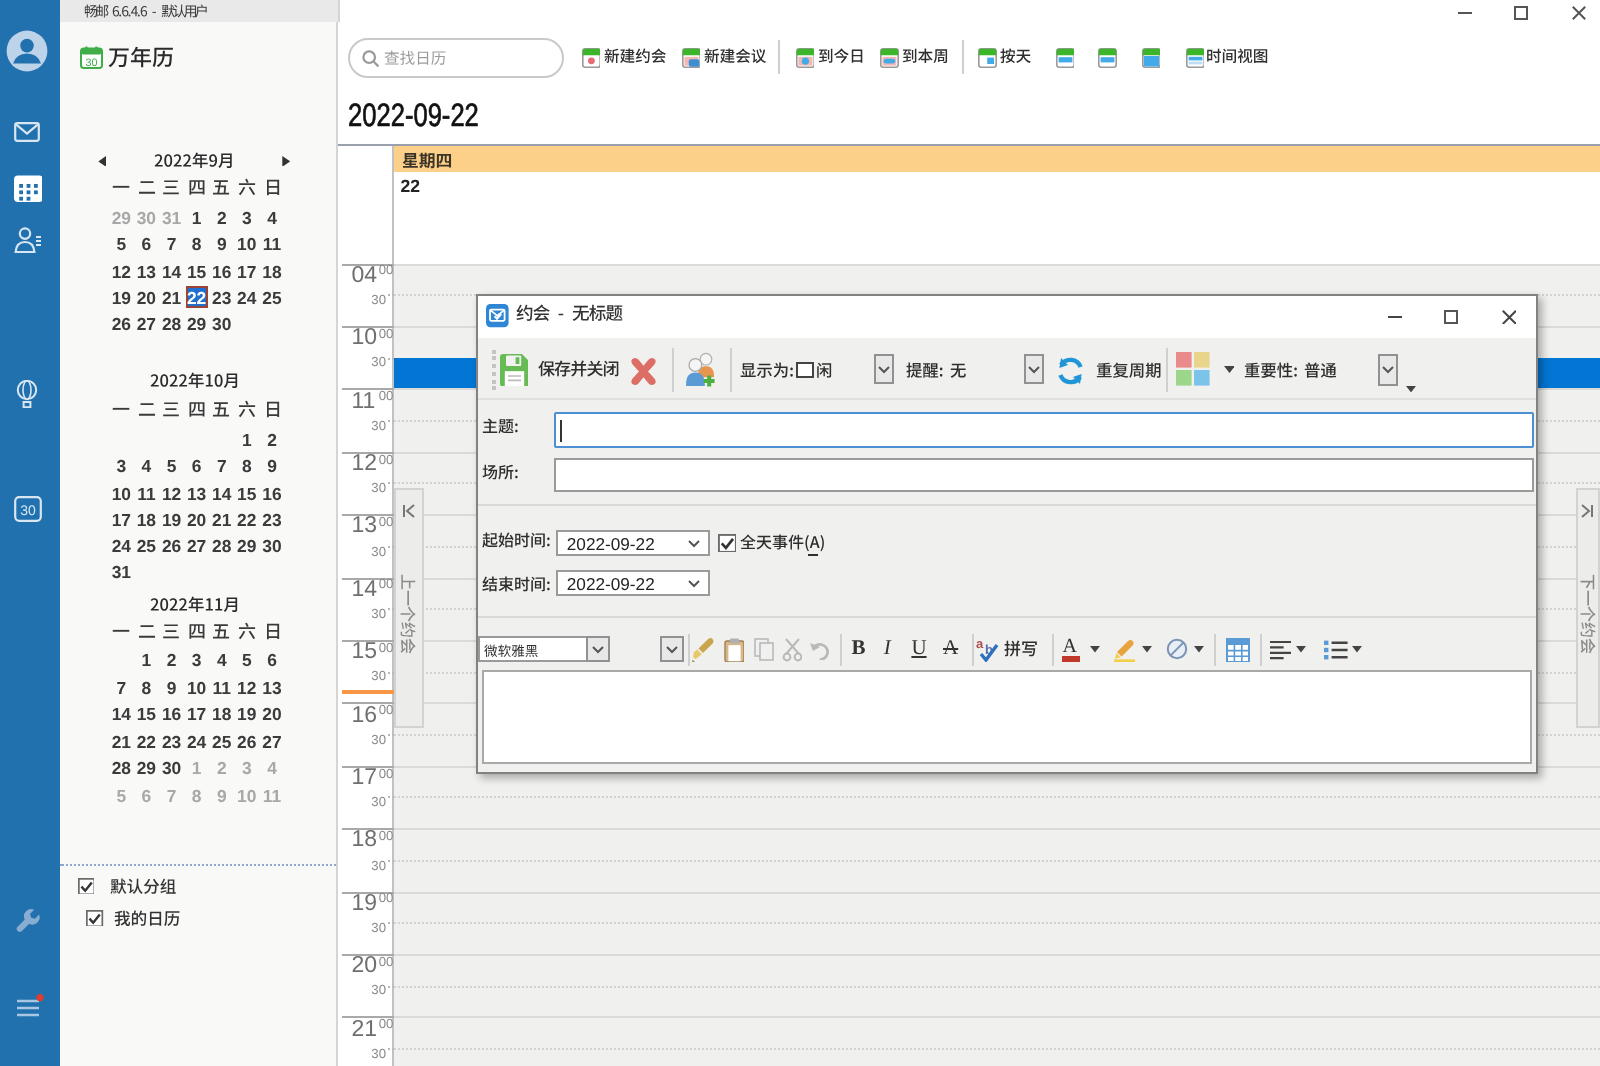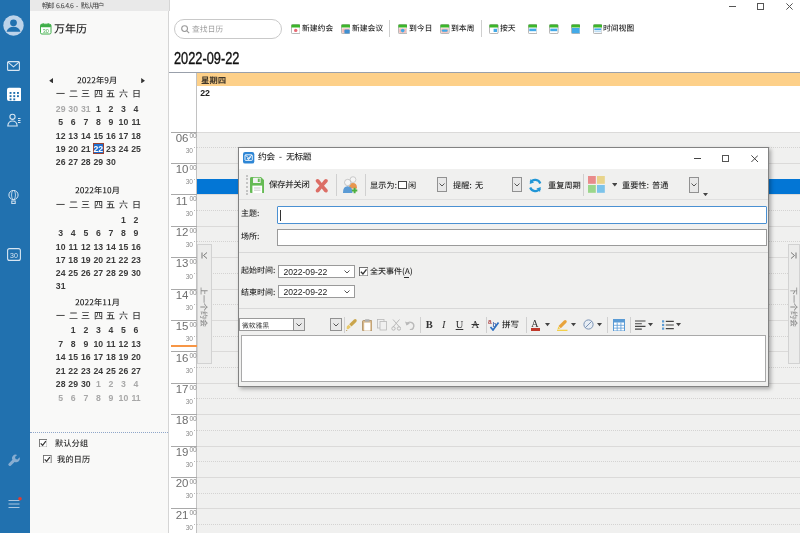--- a/index.html
+++ b/index.html
@@ -479,21 +479,21 @@
       <path transform="translate(1000,0)" d="M154 142C126 82 75 19 22 -21C49 -37 96 -71 118 -92C172 -43 231 35 268 109ZM822 696V579H678V696ZM303 97C342 50 391 -15 411 -55L493 -8L484 -24C510 -35 560 -71 579 -92C633 -2 658 123 670 243H822V44C822 29 816 24 802 24C787 24 738 23 696 26C711 -4 726 -57 730 -88C805 -89 856 -86 891 -67C926 -48 937 -16 937 43V805H565V437C565 306 560 137 502 11C476 51 431 106 394 147ZM822 473V350H676L678 437V473ZM353 838V732H228V838H120V732H42V627H120V254H30V149H525V254H463V627H532V732H463V838ZM228 627H353V568H228ZM228 477H353V413H228ZM228 321H353V254H228Z"></path>
       <path transform="translate(2000,0)" d="M77 766V-56H198V10H795V-48H922V766ZM198 126V263C223 240 253 198 264 172C421 257 443 406 447 650H545V386C545 283 565 235 660 235C678 235 728 235 747 235C763 235 781 235 795 238V126ZM198 270V650H330C327 448 318 338 198 270ZM657 650H795V339C779 336 758 335 744 335C729 335 692 335 678 335C659 335 657 349 657 382Z"></path>
     </g>
   </svg>
 <div style="position:absolute;left:200.2px;top:88.5px;font-family:'Liberation Sans',sans-serif;font-size:8.8px;font-weight:700;color:#222;line-height:1;white-space:nowrap;">22</div>
 <div style="position:absolute;left:197px;top:131.5px;width:603px;height:401.5px;background:#f0f0ef;"></div>
 <div style="position:absolute;left:170.5px;top:131.5px;width:26px;height:1px;background:#a9a9a9;"></div>
 <div style="position:absolute;left:197px;top:131.5px;width:603px;height:1px;background:#dbdad9;"></div>
 <div style="position:absolute;left:197px;top:147.2px;width:603px;height:0;border-top:1px dotted #d4d3d2;"></div>
 <div style="position:absolute;left:193.5px;top:147.2px;width:3px;height:0;border-top:1px dotted #b9b9b9;"></div>
-<div style="position:absolute;left:175.7px;top:132.8px;font-family:'Liberation Sans',sans-serif;font-size:11.5px;font-weight:400;color:#6f6f6f;line-height:1;white-space:nowrap;">06</div>
+<div style="position:absolute;left:175.7px;top:132.8px;font-family:'Liberation Sans',sans-serif;font-size:11.5px;font-weight:400;color:#6f6f6f;line-height:1;white-space:nowrap;">04</div>
 <div style="position:absolute;left:189.4px;top:133.4px;font-family:'Liberation Sans',sans-serif;font-size:6.6px;font-weight:400;color:#8a8a8a;line-height:1;white-space:nowrap;">00</div>
 <div style="position:absolute;left:181px;top:147.9px;font-family:'Liberation Sans',sans-serif;font-size:6.6px;font-weight:400;color:#8a8a8a;line-height:1;white-space:nowrap;width:12px;text-align:right;">30</div>
 <div style="position:absolute;left:170.5px;top:162.9px;width:26px;height:1px;background:#a9a9a9;"></div>
 <div style="position:absolute;left:197px;top:162.9px;width:603px;height:1px;background:#dbdad9;"></div>
 <div style="position:absolute;left:197px;top:178.6px;width:603px;height:0;border-top:1px dotted #d4d3d2;"></div>
 <div style="position:absolute;left:193.5px;top:178.6px;width:3px;height:0;border-top:1px dotted #b9b9b9;"></div>
 <div style="position:absolute;left:175.7px;top:164.20000000000002px;font-family:'Liberation Sans',sans-serif;font-size:11.5px;font-weight:400;color:#6f6f6f;line-height:1;white-space:nowrap;">10</div>
 <div style="position:absolute;left:189.4px;top:164.8px;font-family:'Liberation Sans',sans-serif;font-size:6.6px;font-weight:400;color:#8a8a8a;line-height:1;white-space:nowrap;">00</div>
 <div style="position:absolute;left:181px;top:179.3px;font-family:'Liberation Sans',sans-serif;font-size:6.6px;font-weight:400;color:#8a8a8a;line-height:1;white-space:nowrap;width:12px;text-align:right;">30</div>
 <div style="position:absolute;left:170.5px;top:194.3px;width:26px;height:1px;background:#a9a9a9;"></div>

